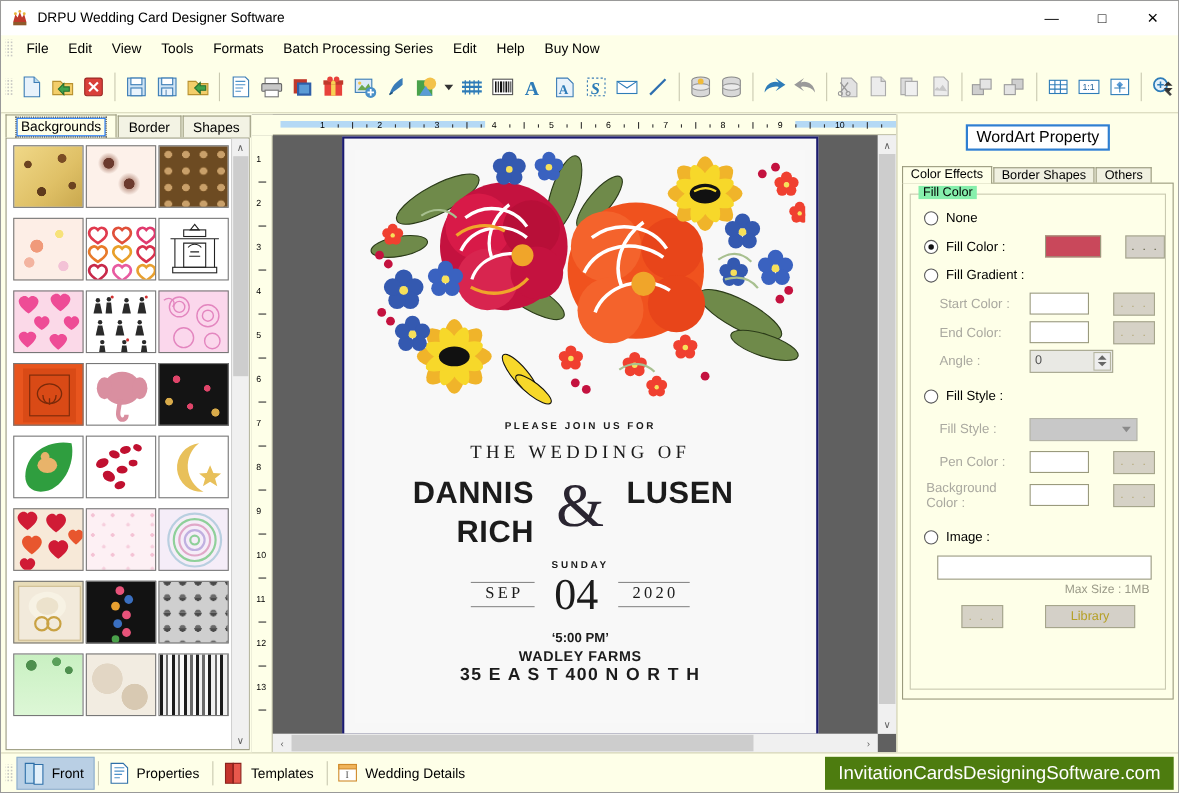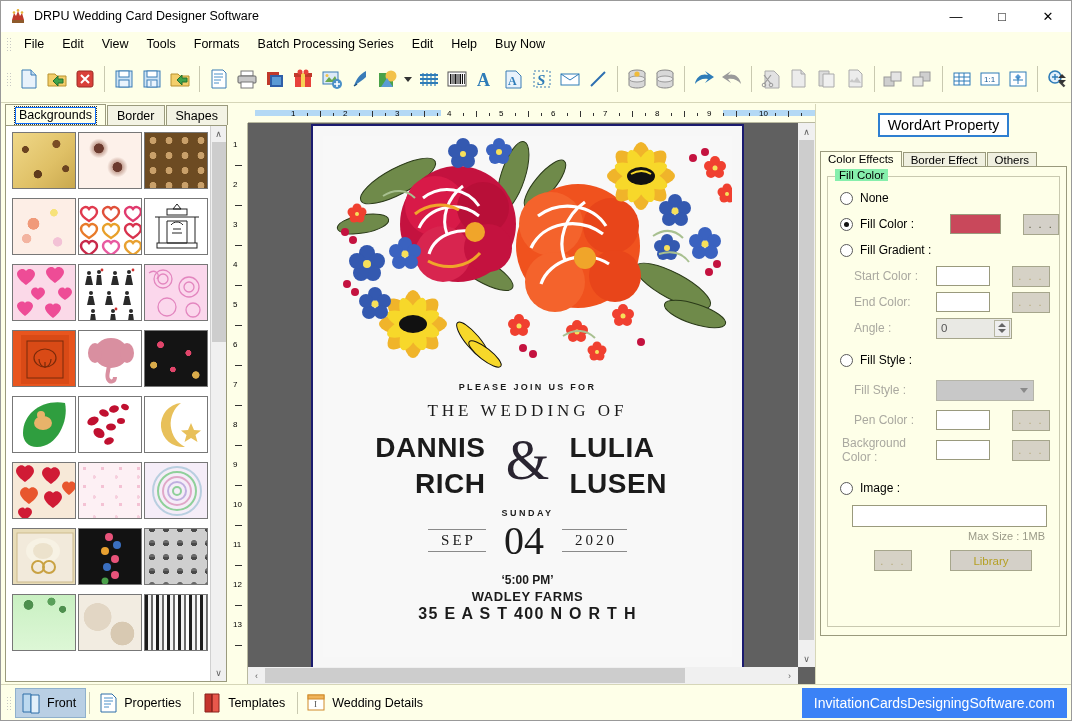--- a/index.html
+++ b/index.html
@@ -225,22 +225,22 @@
     position: absolute; bottom: 0; left: 0; right: 0; height: 36px;
     background: #feffe8; border-top: 1px solid #d6d6b8;
     display: flex; align-items: center; padding-left: 4px;
   }
   .sb-item { display: flex; align-items: center; height: 30px; padding: 0 9px 0 5px; cursor: default; gap: 6px; }
   .sb-item.active { background: #b9cfe4; border: 1px solid #8fb0cc; }
   .sb-label { font-size: 12.5px; color: #000; }
   .sb-sep { width: 1px; height: 22px; background: #c9c9b0; margin: 0 3px; }
   .brandbar {
     position: absolute; right: 4px; top: 3px; height: 30px;
-    background: #3b82f6; color: #fff; display: flex; align-items: center;
-    padding: 0 12px; font-size: 14px; font-family: "Liberation Sans", sans-serif;
+    background: #4d7c0f; color: #fff; display: flex; align-items: center;
+    padding: 0 12px; font-size: 17px; font-family: "Liberation Sans", sans-serif;
   }
   svg { display: block; }
 </style>
 </head>
 <body>
 
 <div id="app">
 
   <div class="titlebar">
     <span class="title-icon">
@@ -1150,21 +1150,20 @@
             <div class="inv-text">
               <div class="inv-join">PLEASE JOIN US FOR</div>
               <div class="inv-wed">THE WEDDING OF</div>
               <div class="names-row">
                 <div class="name-col left">
                   <div>DANNIS</div>
                   <div>RICH</div>
                 </div>
                 <div class="amp">&amp;</div>
                 <div class="name-col right">
-                  <div>LULIA</div>
                   <div>LUSEN</div>
                 </div>
               </div>
               <div class="sunday">SUNDAY</div>
               <div class="date-row">
                 <div class="date-side">SEP</div>
                 <div class="date-big">04</div>
                 <div class="date-side">2020</div>
               </div>
               <div class="venue">‘5:00 PM’</div>
@@ -1196,21 +1195,21 @@
     <div class="rightpanel">
       <div class="wordart-title-wrap">
         <div class="wordart-title">WordArt Property</div>
       </div>
 
       <div class="rp-tabs">
         <div class="rp-tab active">
           <span>Color Effects</span>
         </div>
         <div class="rp-tab">
-          <span>Border Effect</span>
+          <span>Border Shapes</span>
         </div>
         <div class="rp-tab">
           <span>Others</span>
         </div>
       </div>
 
       <div class="rp-body">
         <div class="fieldset">
           <div class="fs-legend">Fill Color</div>
 

